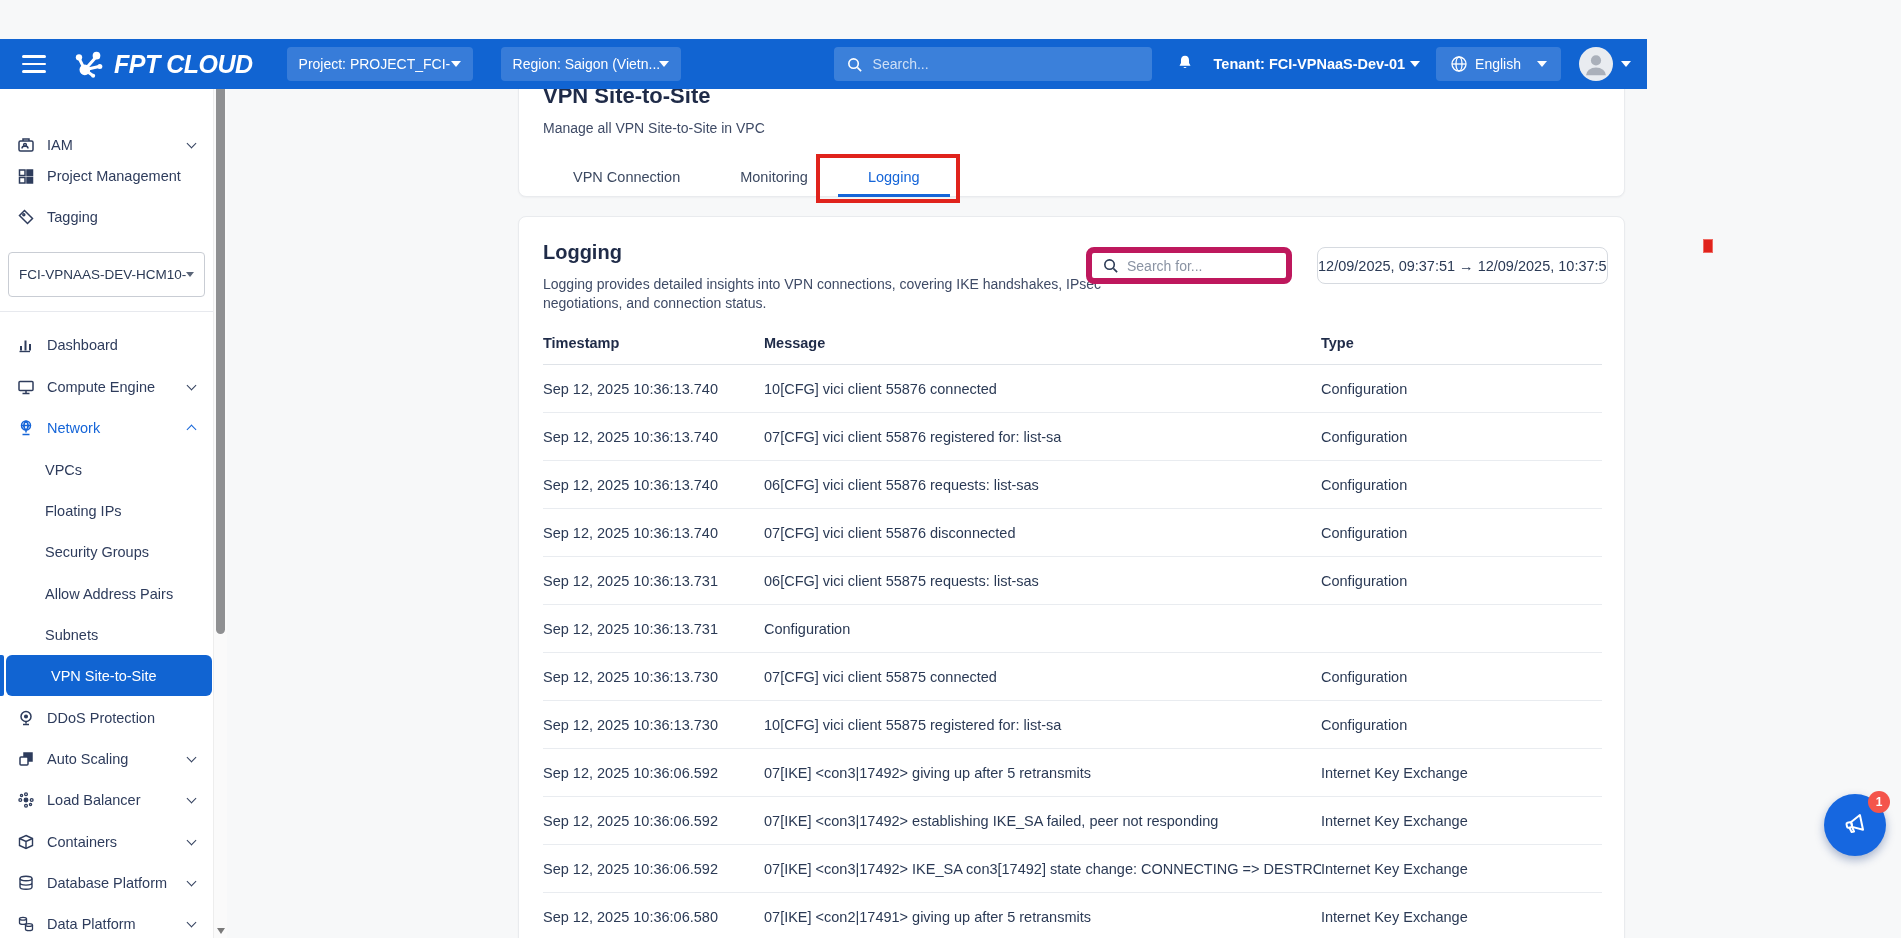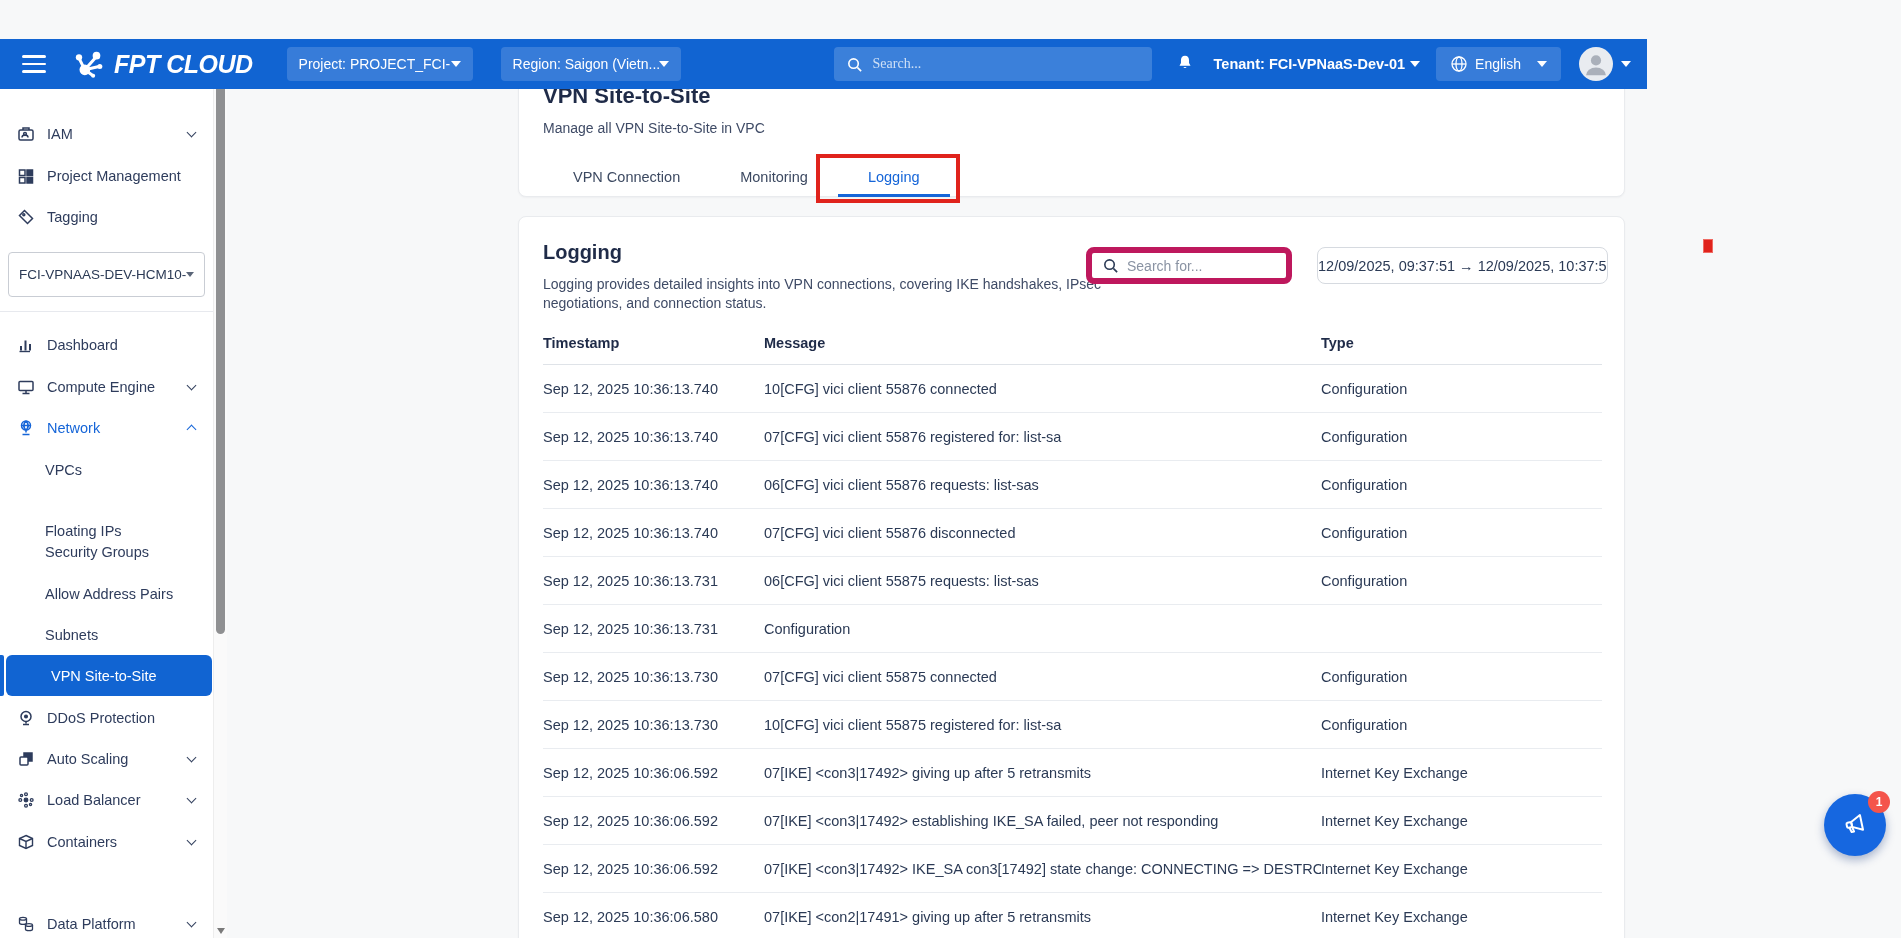--- a/index.html
+++ b/index.html
@@ -9,21 +9,21 @@
   .header { position:absolute; top:0; left:0; width:1647px; height:50px; background:#1164d2; display:flex; align-items:center; padding:0 16px; z-index:50;margin-top:39px; }
   .hamburger { width:24px; height:18px; display:flex; flex-direction:column; justify-content:space-between; cursor:pointer; margin:0 26px 0 6px; }
   .hamburger span { display:block; height:2.6px; background:#fff; border-radius:2px; }
   .logo { display:flex; align-items:center; gap:8px; }
   .logo-text { color:#fff; font-size:25px; font-weight:800; font-style:italic; letter-spacing:-0.5px; }
   .hpill { background:rgba(255,255,255,0.16); border-radius:4px; height:34px; display:flex; align-items:center; padding:0 12px; color:#fff; font-size:14px; cursor:pointer; }
   .hpill .caret { margin-left:14px; }
   .caret { width:0; height:0; border-left:5px solid transparent; border-right:5px solid transparent; border-top:6px solid #fff; }
   .caret.dark { border-top-color:#5a6578; border-left-width:4px; border-right-width:4px; border-top-width:5px; }
   .hsearch { background:rgba(255,255,255,0.18); border-radius:4px; height:34px; width:318px; display:flex; align-items:center; padding:0 12px; }
-  .hsearch input { background:transparent; border:none; outline:none; color:#fef9c3; font-size:14px; margin-left:10px; width:100%; font-family:Liberation Serif, serif; }
+  .hsearch input { background:transparent; border:none; outline:none; color:#fef9c3; font-size:14px; margin-left:10px; width:100%; font-family:Liberation Sans, sans-serif; }
   .hsearch input::placeholder { color:rgba(255,255,255,0.75); }
   .tenant { color:#fff; font-size:14.5px; font-weight:700; display:flex; align-items:center; gap:5px; cursor:pointer; }
   .avatar { width:34px; height:34px; border-radius:50%; background:#e9ecf0; display:flex; align-items:center; justify-content:center; overflow:hidden; cursor:pointer; }
 
   
   .sidebar { position:absolute; top:50px; left:0; width:227px; bottom:0; background:#fff; z-index:10; }
   .srow { position:absolute; left:0; width:213px; height:41px; display:flex; align-items:center; padding-left:16px; color:#2e3c5c; font-size:14.5px; cursor:pointer; }
   .srow .sicon { width:20px; margin-right:11px; display:flex; justify-content:center; }
   .srow.child { padding-left:45px; }
   .chev { width:7px; height:7px; border-right:1.7px solid #33415e; border-bottom:1.7px solid #33415e; transform:rotate(45deg); margin-left:auto; margin-right:18px; margin-top:-3px; }
@@ -152,21 +152,21 @@
   <div class="srow" style="top:4px;align-items:center;">
     <span class="sicon">
         <svg width="18" height="18" viewBox="0 0 18 18" fill="none" stroke="#2e3c5c" stroke-width="1.5">
           <rect x="2" y="4" width="14" height="10.5" rx="1.5"></rect>
           <path d="M2 7.5 h14"></path>
         </svg>
       </span>
     <span>Billing</span>
     <span class="chev"></span>
   </div>
-  <div class="srow" style="top:63px;justify-content:center;">
+  <div class="srow" style="top:74px;justify-content:center;">
     <span class="sicon">
         <svg width="18" height="18" viewBox="0 0 18 18" fill="none" stroke="#2e3c5c" stroke-width="1.5">
           <rect x="2" y="5" width="14" height="10" rx="1.5"></rect>
           <path d="M6 5 V3 h6 v2 M5 12.5 a3 2.4 0 0 1 6 0"></path>
           <circle cx="8" cy="9" r="1.4"></circle>
         </svg>
       </span>
     <span>IAM</span>
     <span class="chev"></span>
   </div>
@@ -222,21 +222,21 @@
           <circle cx="9" cy="6.5" r="4.5"></circle>
           <path d="M4.5 6.5 h9 M9 2 c-2.8 2.8 -2.8 6.2 0 9 M9 2 c2.8 2.8 2.8 6.2 0 9 M9 11 v2.5 M5.5 15.5 h7"></path>
         </svg>
       </span>
     <span>Network</span>
     <span class="chev up"></span>
   </div>
   <div class="srow child" style="top:399px;">
       <span>VPCs</span>
     </div>
-  <div class="srow child" style="top:460px;">
+  <div class="srow child" style="top:440px;">
       <span>Floating IPs</span>
     </div>
   <div class="srow child" style="top:481px;">
       <span>Security Groups</span>
     </div>
   <div class="srow child" style="top:523px;">
       <span>Allow Address Pairs</span>
     </div>
   <div class="srow child" style="top:564px;">
       <span>Subnets</span>
@@ -281,20 +281,30 @@
     <span class="chev"></span>
   </div>
   <div class="srow" style="top:771px;">
     <span class="sicon">
         <svg width="18" height="18" viewBox="0 0 18 18" fill="none" stroke="#2e3c5c" stroke-width="1.4">
           <path d="M9 2.5 L15.5 5.5 V12.5 L9 15.5 L2.5 12.5 V5.5 Z"></path>
           <path d="M2.5 5.5 L9 8.5 L15.5 5.5 M9 8.5 V15.5"></path>
         </svg>
       </span>
     <span>Containers</span>
+    <span class="chev"></span>
+  </div>
+  <div class="srow" style="top:812px;">
+    <span class="sicon">
+        <svg width="18" height="18" viewBox="0 0 18 18" fill="none" stroke="#2e3c5c" stroke-width="1.4">
+          <ellipse cx="9" cy="4.5" rx="6" ry="2.2"></ellipse>
+          <path d="M3 4.5 V13 c0 1.3 2.7 2.3 6 2.3 s6 -1 6 -2.3 V4.5 M3 8.8 c0 1.3 2.7 2.3 6 2.3 s6 -1 6 -2.3"></path>
+        </svg>
+      </span>
+    <span>Database Platform</span>
     <span class="chev"></span>
   </div>
   <div class="srow" style="top:853px;">
     <span class="sicon">
         <svg width="18" height="18" viewBox="0 0 18 18" fill="none" stroke="#2e3c5c" stroke-width="1.3">
           <ellipse cx="6" cy="3.8" rx="3.5" ry="1.4"></ellipse>
           <path d="M2.5 3.8 v4.2 c0 .8 1.6 1.4 3.5 1.4 s3.5 -.6 3.5 -1.4 V3.8"></path>
           <ellipse cx="12" cy="10" rx="3.5" ry="1.4"></ellipse>
           <path d="M8.5 10 v4.2 c0 .8 1.6 1.4 3.5 1.4 s3.5 -.6 3.5 -1.4 V10"></path>
         </svg>

